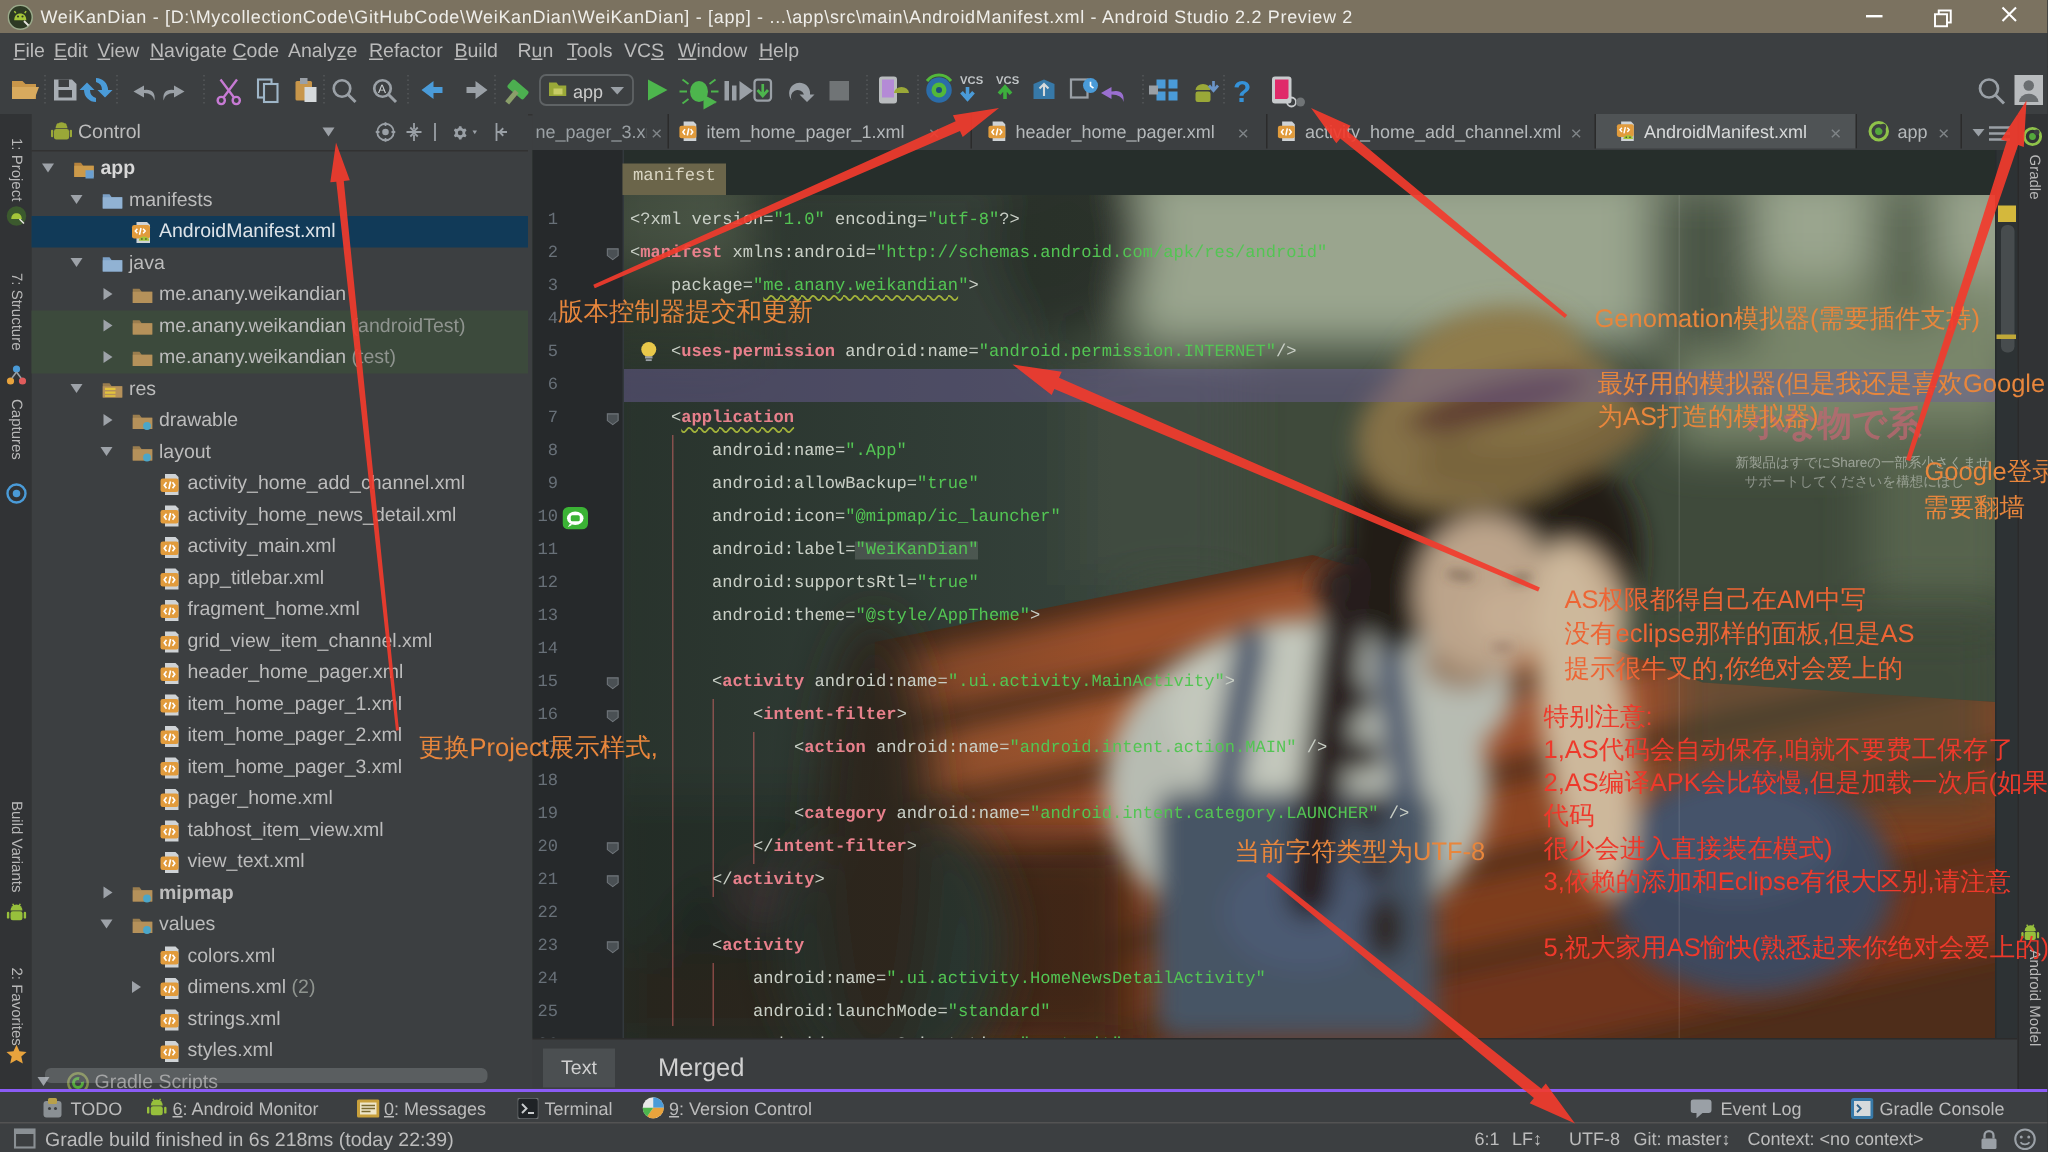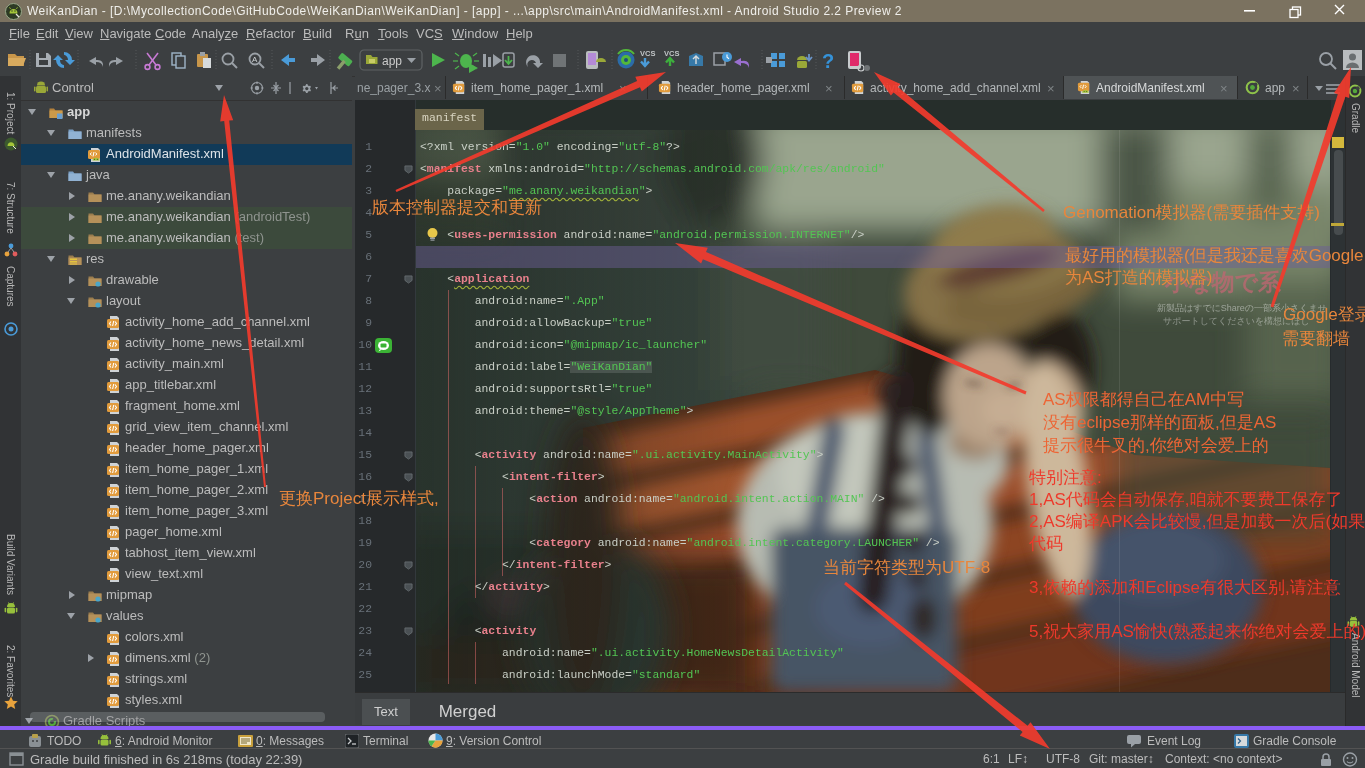--- a/index.html
+++ b/index.html
@@ -39,21 +39,21 @@
   .vl{color:#53c553;}
   .wv{text-decoration:underline wavy #a3b33a;text-underline-offset:3px;}
   #photo{position:absolute;left:60px;top:30px;width:915px;height:562px;}
   #caretline{position:absolute;left:61px;top:146px;width:929px;height:22px;background:rgba(108,94,150,.48);}
   #crumb{position:absolute;left:60px;top:9px;height:19px;background:#6b654a;color:#d9d5c2;font-family:"Liberation Mono",monospace;font-size:11.5px;padding:2px 7px 0 7px;}
   #marginline{position:absolute;left:764px;top:30px;width:1px;height:562px;background:rgba(255,255,255,.09);}
   #scrollcol{position:absolute;left:975px;top:0;width:15px;height:592px;background:#2d3234;border-left:1px solid #262b2d;}
   
   #etabs{left:355px;top:692px;width:990px;height:32px;background:#3a3d3f;border-top:1px solid #2b2b2b;}
   
-  #btoolbar{left:0;top:726px;width:1365px;height:22px;background:#3c3f41;border-top:4px solid #8b5cf6;color:#bcbcbc;font-size:12px;}
+  #btoolbar{left:0;top:726px;width:1365px;height:22px;background:#3c3f41;border-top:2px solid #8b5cf6;color:#bcbcbc;font-size:12px;}
   
   #statusbar{left:0;top:748px;width:1365px;height:20px;background:#3c3f41;border-top:1px solid #535353;color:#bcbcbc;font-size:12px;}
   
   #rstripe{left:1345px;top:76px;width:20px;height:650px;background:#313335;border-left:1px solid #2a2a2a;}
   
   .ann{position:absolute;font-size:17px;white-space:nowrap;z-index:40;padding-left:17px;}
   .orange{color:#e8863c;}
   .red2{color:#ee392b;}
   #arrows{position:absolute;left:0;top:0;width:1365px;height:768px;z-index:50;pointer-events:none;}
 </style>
@@ -467,21 +467,21 @@
             <use href="#i-xml"></use>
           </svg>
           <span class="lbl" style="left:104px">tabhost_item_view.xml</span>
         </div>
 <div class="trow" style="top:488px;">
           <svg class="ticon" style="left:85px">
             <use href="#i-xml"></use>
           </svg>
           <span class="lbl" style="left:104px">view_text.xml</span>
         </div>
-<div class="trow" style="top:509px;">
+<div class="trow" style="top:509px;font-weight:bold;">
           <div class="arr arrr" style="left:48px"></div>
           <svg class="ticon" style="left:66px">
             <use href="#i-folder2"></use>
           </svg>
           <span class="lbl" style="left:85px">mipmap</span>
         </div>
 <div class="trow" style="top:530px;">
           <div class="arr arrd" style="left:46px"></div>
           <svg class="ticon" style="left:66px">
             <use href="#i-folder2"></use>
@@ -922,20 +922,21 @@
   <div class="ann orange" style="left:1266px;top:303px;">Google登录</div>
   <div class="ann orange" style="left:1265px;top:327px;">需要翻墙</div>
   <div class="ann" style="left:1026px;top:388px;color:#ed6535;">AS权限都得自己在AM中写</div>
   <div class="ann" style="left:1026px;top:411px;color:#ed6535;">没有eclipse那样的面板,但是AS</div>
   <div class="ann" style="left:1026px;top:434px;color:#ed6535;">提示很牛叉的,你绝对会爱上的</div>
   <div class="ann orange" style="left:806px;top:556px;">当前字符类型为UTF-8</div>
   <div class="ann red2" style="left:1012px;top:466px;">特别注意:</div>
   <div class="ann red2" style="left:1012px;top:488px;">1,AS代码会自动保存,咱就不要费工保存了</div>
   <div class="ann red2" style="left:1012px;top:510px;">2,AS编译APK会比较慢,但是加载一次后(如果改动</div>
   <div class="ann red2" style="left:1012px;top:532px;">代码</div>
+  <div class="ann red2" style="left:1012px;top:554px;">很少会进入直接装在模式)</div>
   <div class="ann red2" style="left:1012px;top:576px;">3,依赖的添加和Eclipse有很大区别,请注意</div>
   <div class="ann red2" style="left:1012px;top:620px;">5,祝大家用AS愉快(熟悉起来你绝对会爱上的)</div>
 
   <svg id="arrows" viewBox="0 0 1365 768">
 <polygon points="266.0,486.9 229.2,120.6 233.2,120.2 224.0,95.0 220.2,121.5 224.2,121.1 264.0,487.1" fill="#f23b2c" opacity="0.92"></polygon>
 <polygon points="396.5,192.1 640.0,87.3 641.8,91.4 666.0,72.0 635.3,76.8 637.1,80.9 395.5,189.9" fill="#f23b2c" opacity="0.92"></polygon>
 <polygon points="1044.8,210.0 897.9,87.0 900.4,83.9 874.0,72.0 890.9,95.5 893.5,92.4 1043.2,212.0" fill="#f23b2c" opacity="0.92"></polygon>
 <polygon points="1026.6,391.6 706.0,251.9 707.8,247.8 675.0,243.0 701.1,263.4 702.9,259.3 1025.4,394.4" fill="#f23b2c" opacity="0.92"></polygon>
 <polygon points="1273.4,307.5 1345.4,96.7 1349.2,98.0 1351.0,67.0 1334.0,93.0 1337.8,94.2 1270.6,306.5" fill="#f23b2c" opacity="0.92"></polygon>
 <polygon points="844.1,584.2 1022.6,732.0 1019.8,735.5 1050.0,749.0 1030.5,722.3 1027.6,725.8 845.9,581.8" fill="#f23b2c" opacity="0.92"></polygon>

